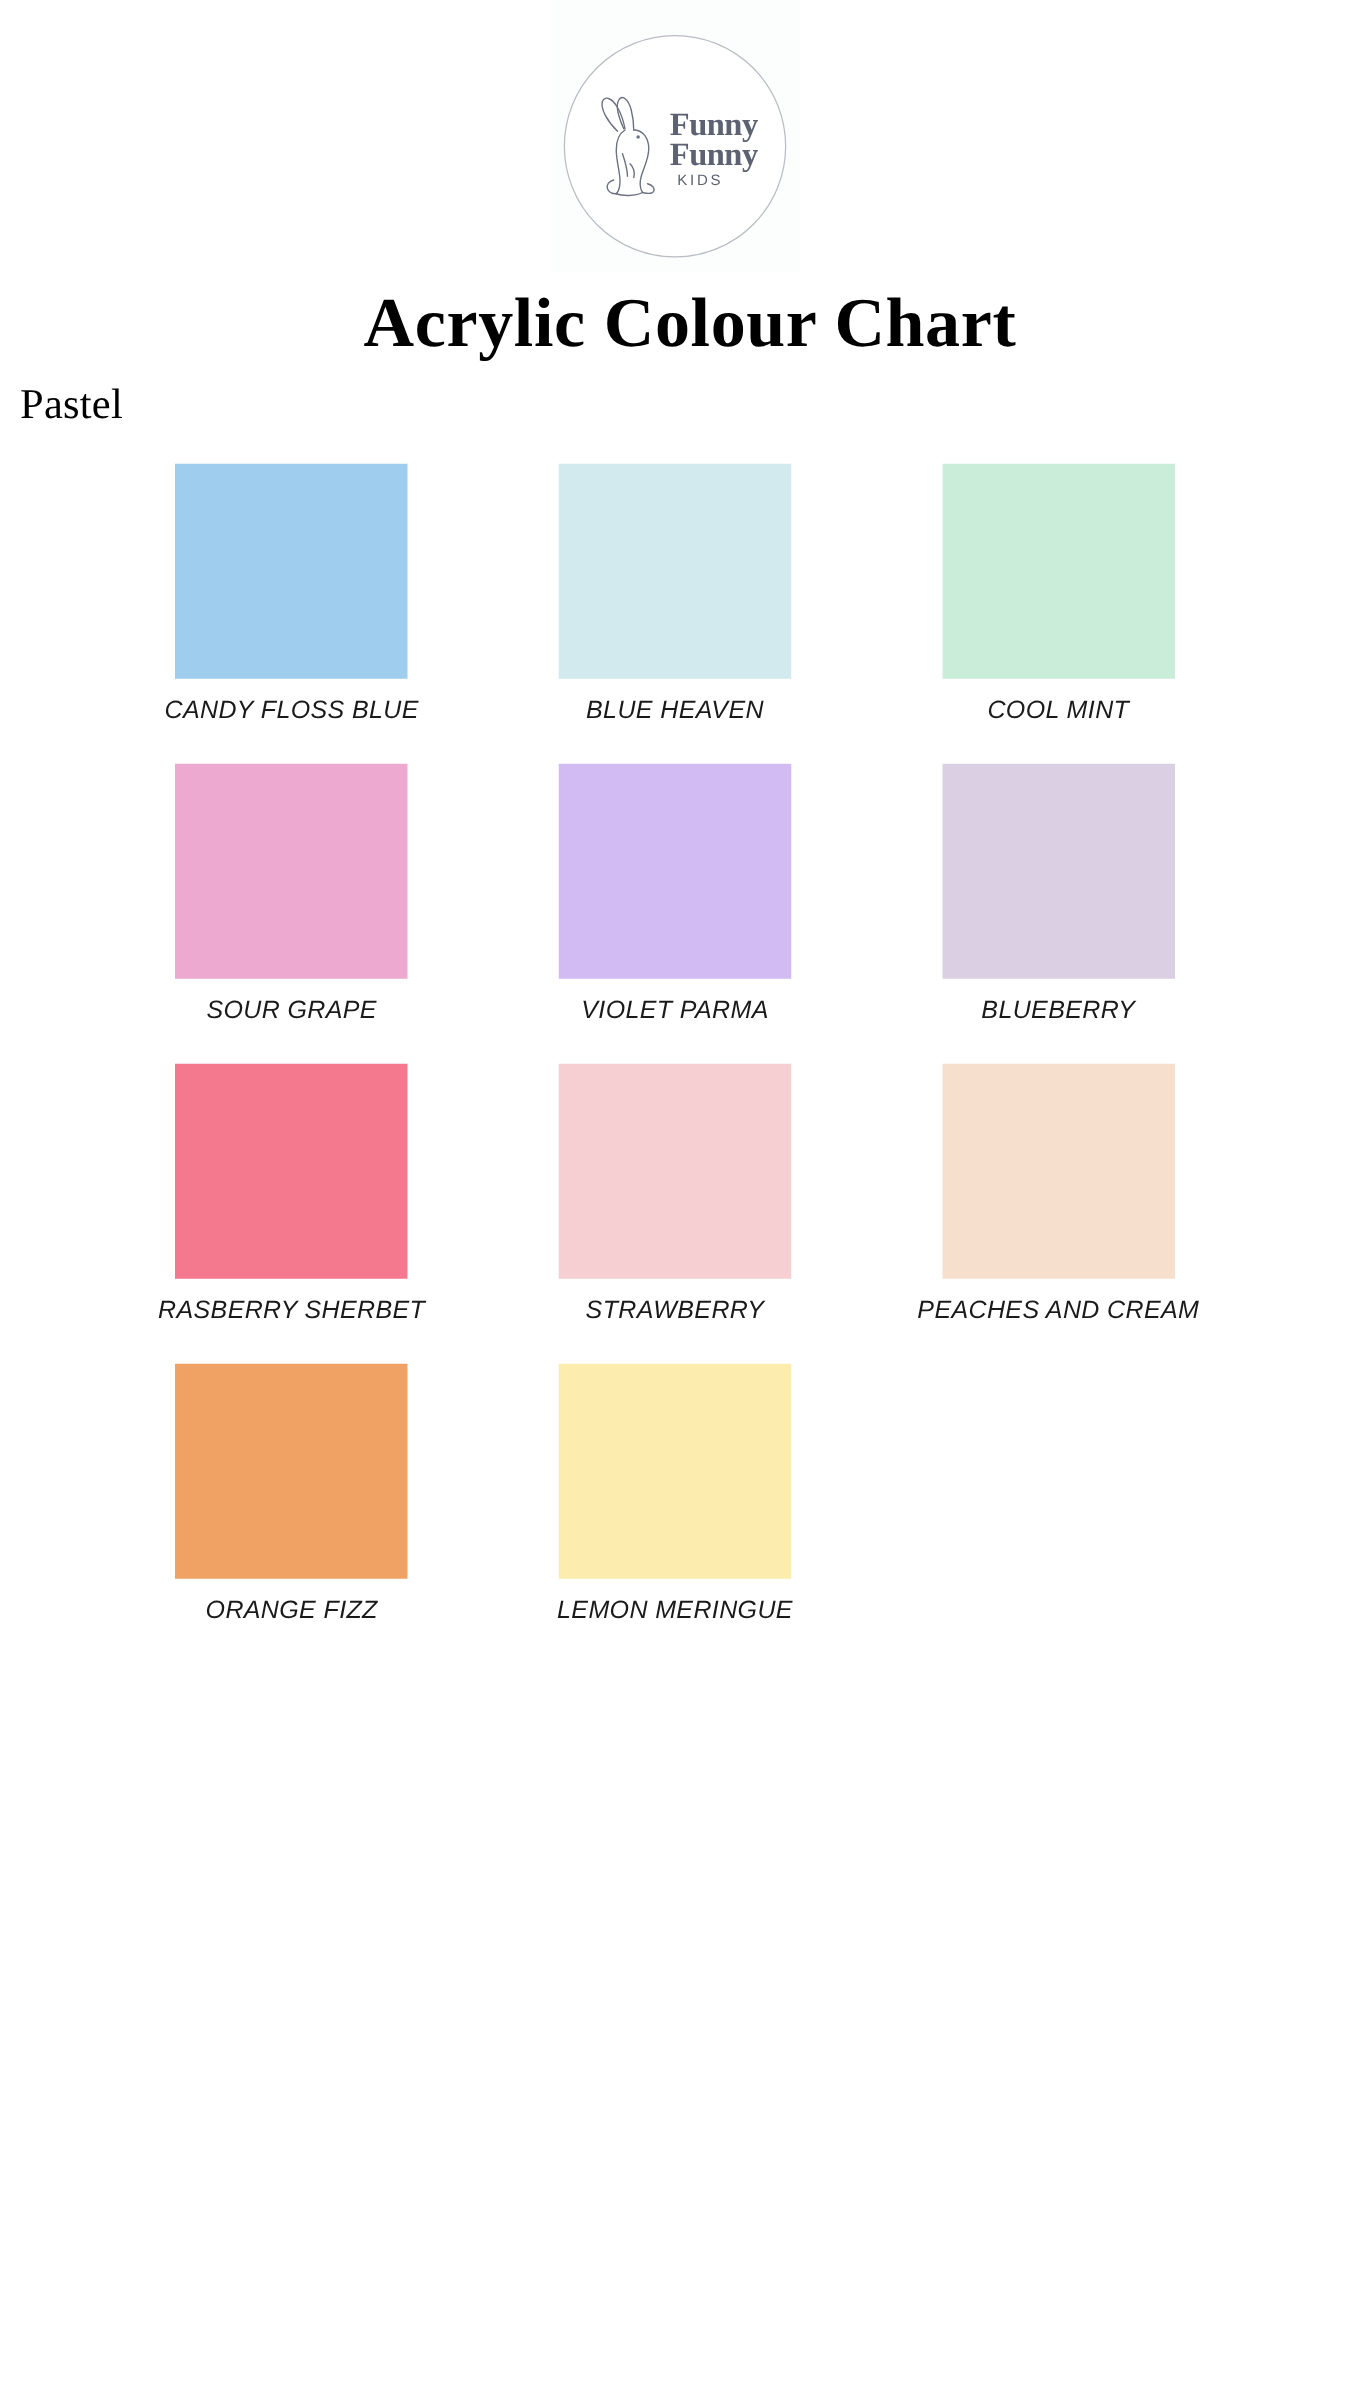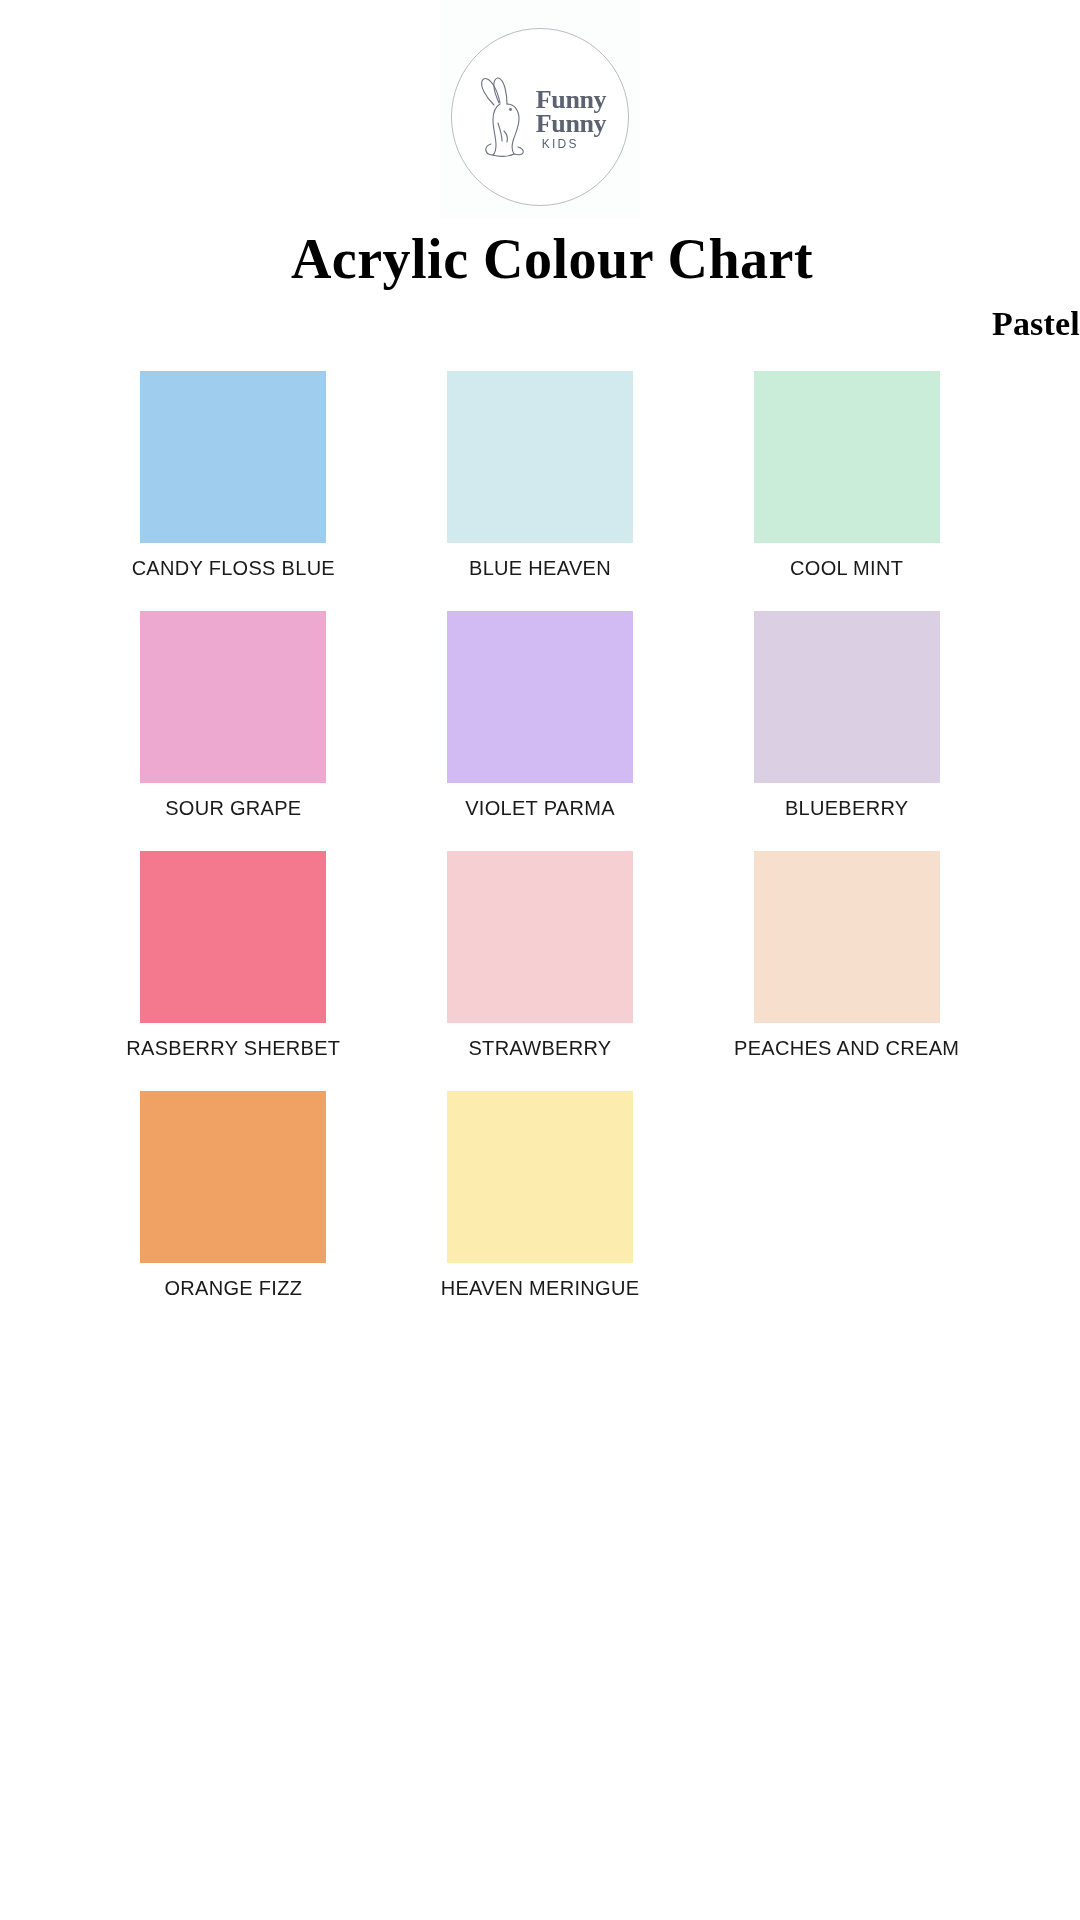--- a/index.html
+++ b/index.html
@@ -75,23 +75,23 @@
     font-size: 56px;
     text-align: center;
     color: #000000;
     letter-spacing: 0.5px;
     margin-top: 12px;
     line-height: 1.05;
     padding-left: 24px;
   }
   .chart-subtitle {
     font-family: "Liberation Serif", serif;
-    font-weight: 700;
+    font-weight: 400;
     font-size: 34px;
-    text-align: right;
+    text-align: left;
     color: #000000;
     margin-top: 16px;
     letter-spacing: 0.2px;
     margin-left: 16px;
   }
 
   
   .swatch-grid {
     margin-top: 28px;
     padding: 0 80px;
@@ -113,20 +113,21 @@
   }
   .swatch-label {
     font-family: "Liberation Sans", sans-serif;
     font-size: 20px;
     font-weight: 400;
     letter-spacing: 0.3px;
     color: #1a1a1a;
     text-align: center;
     margin-top: 14px;
     white-space: nowrap;
+    font-style: italic;
   }
 </style>
 </head>
 <body>
 
 <div class="logo-wrap">
   <div class="logo-circle">
     <div class="logo-inner">
       <span>
         <svg class="bunny-svg" width="58" height="96" viewBox="0 0 58 96" fill="none" stroke="#6b7180" stroke-width="1.1" stroke-linecap="round" stroke-linejoin="round">
@@ -190,15 +191,15 @@
     <div class="swatch-cell">
       <div class="swatch-chip" style="background: rgb(247, 223, 205);"></div>
       <div class="swatch-label">PEACHES AND CREAM</div>
     </div>
     <div class="swatch-cell">
       <div class="swatch-chip" style="background: rgb(239, 162, 99);"></div>
       <div class="swatch-label">ORANGE FIZZ</div>
     </div>
     <div class="swatch-cell">
       <div class="swatch-chip" style="background: rgb(252, 237, 174);"></div>
-      <div class="swatch-label">HEAVEN MERINGUE</div>
+      <div class="swatch-label">LEMON MERINGUE</div>
     </div>
   </div>
 
 </body></html>

